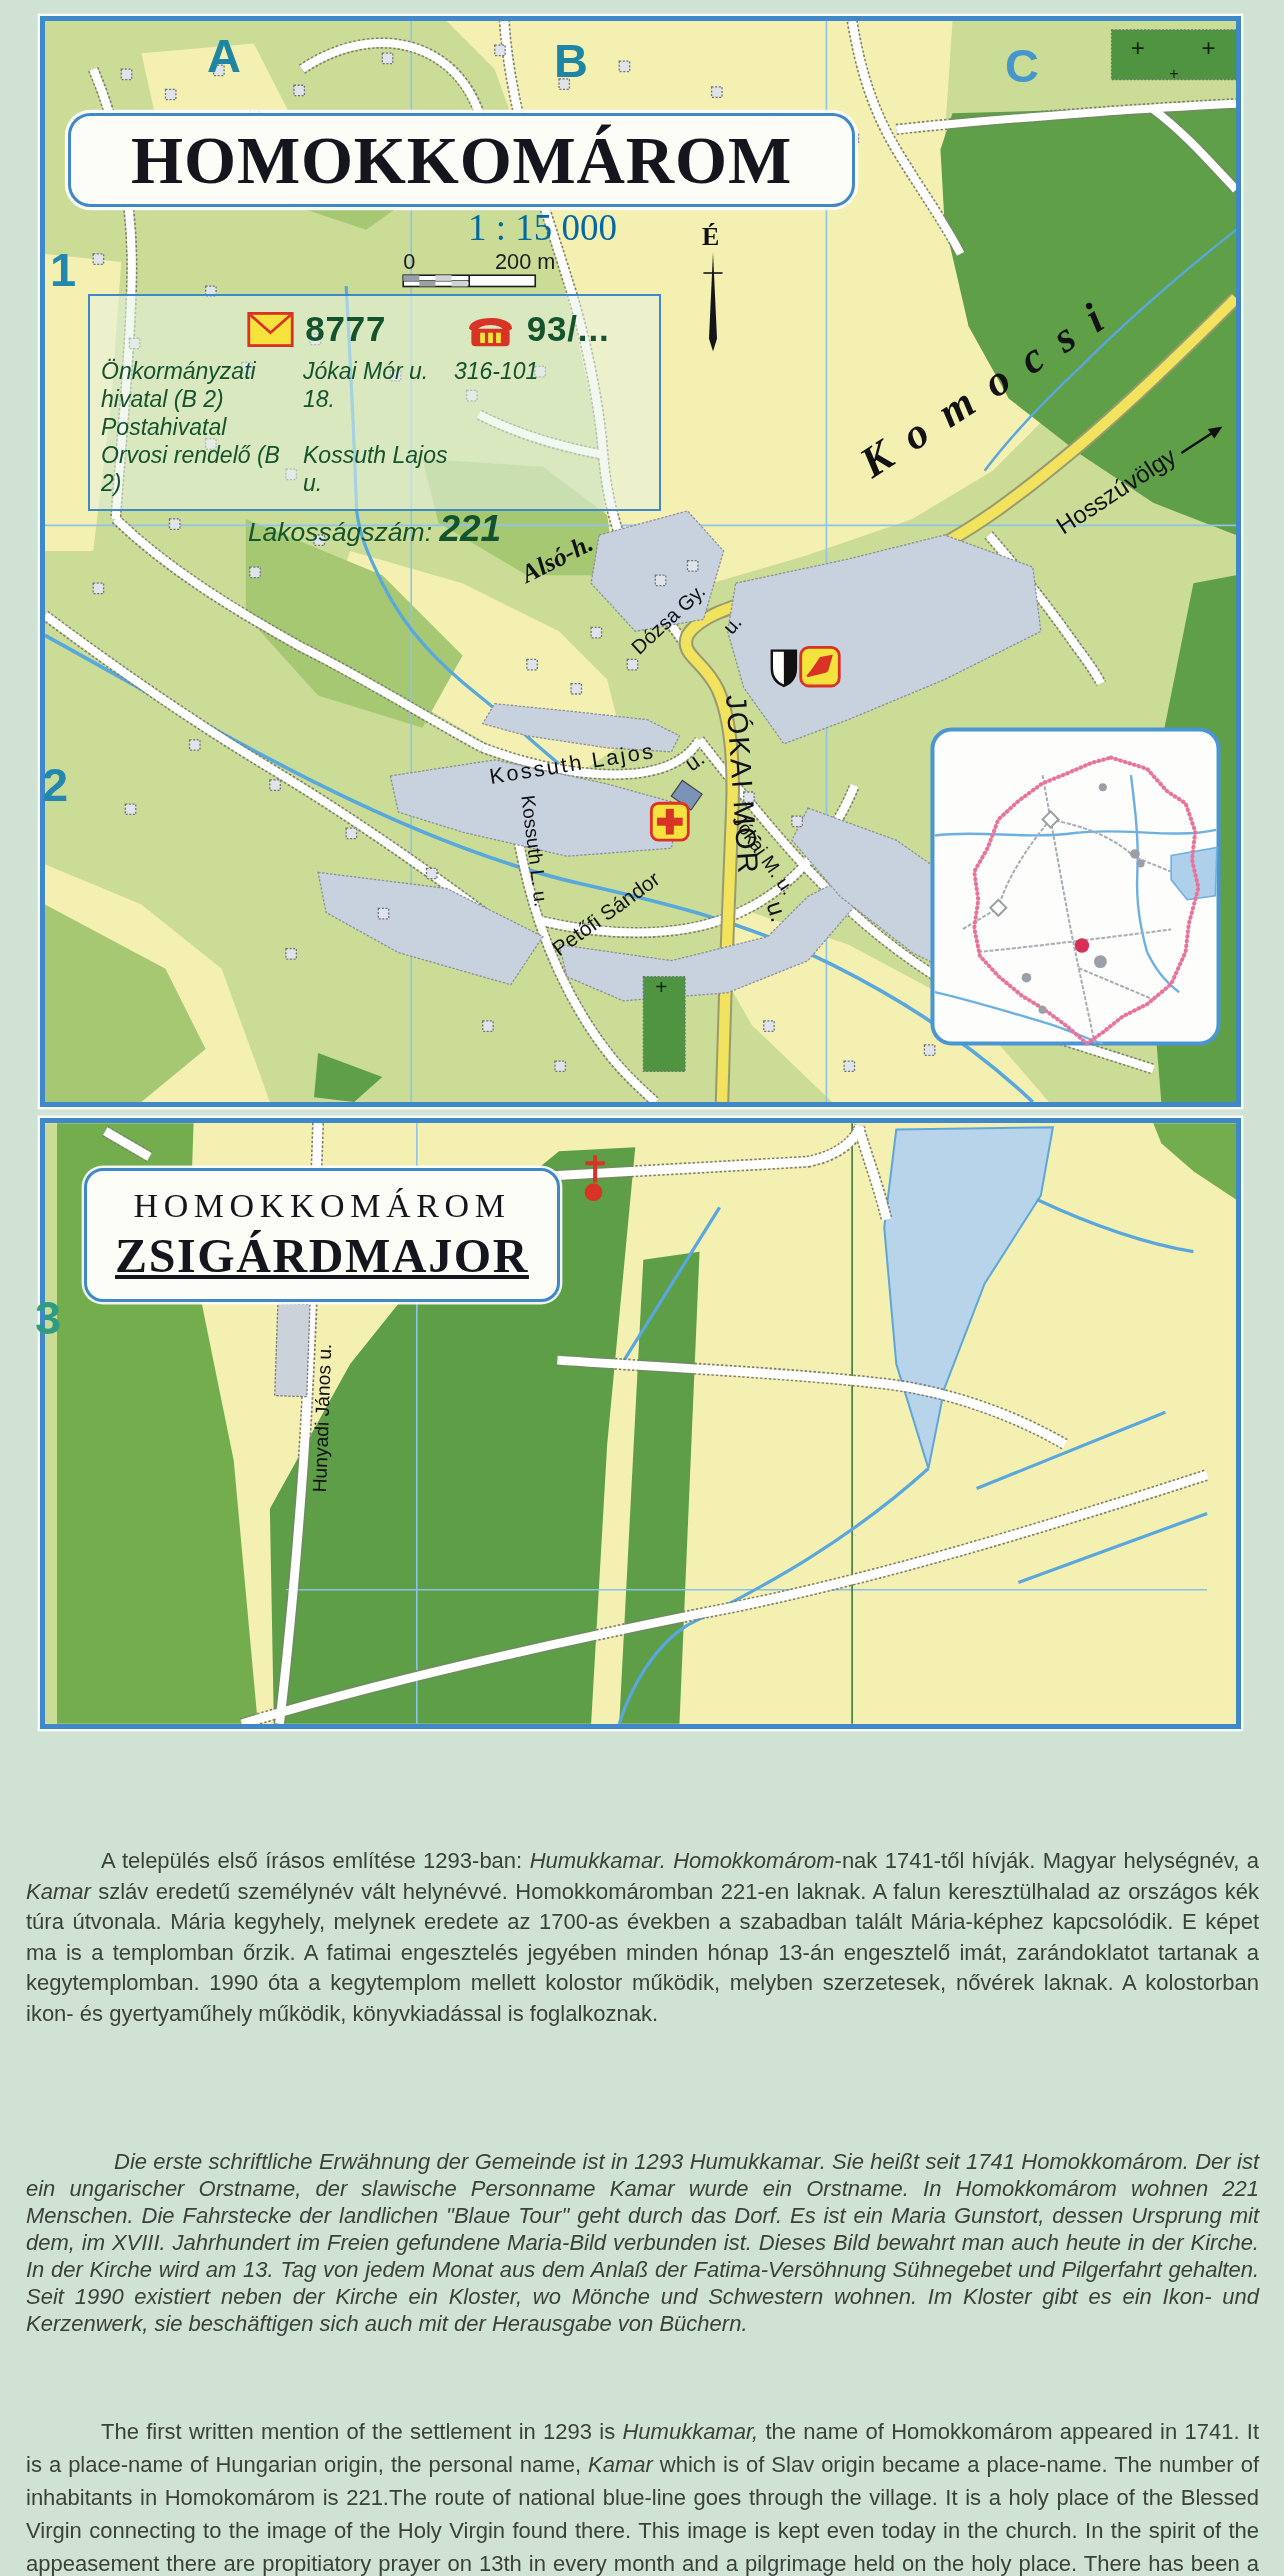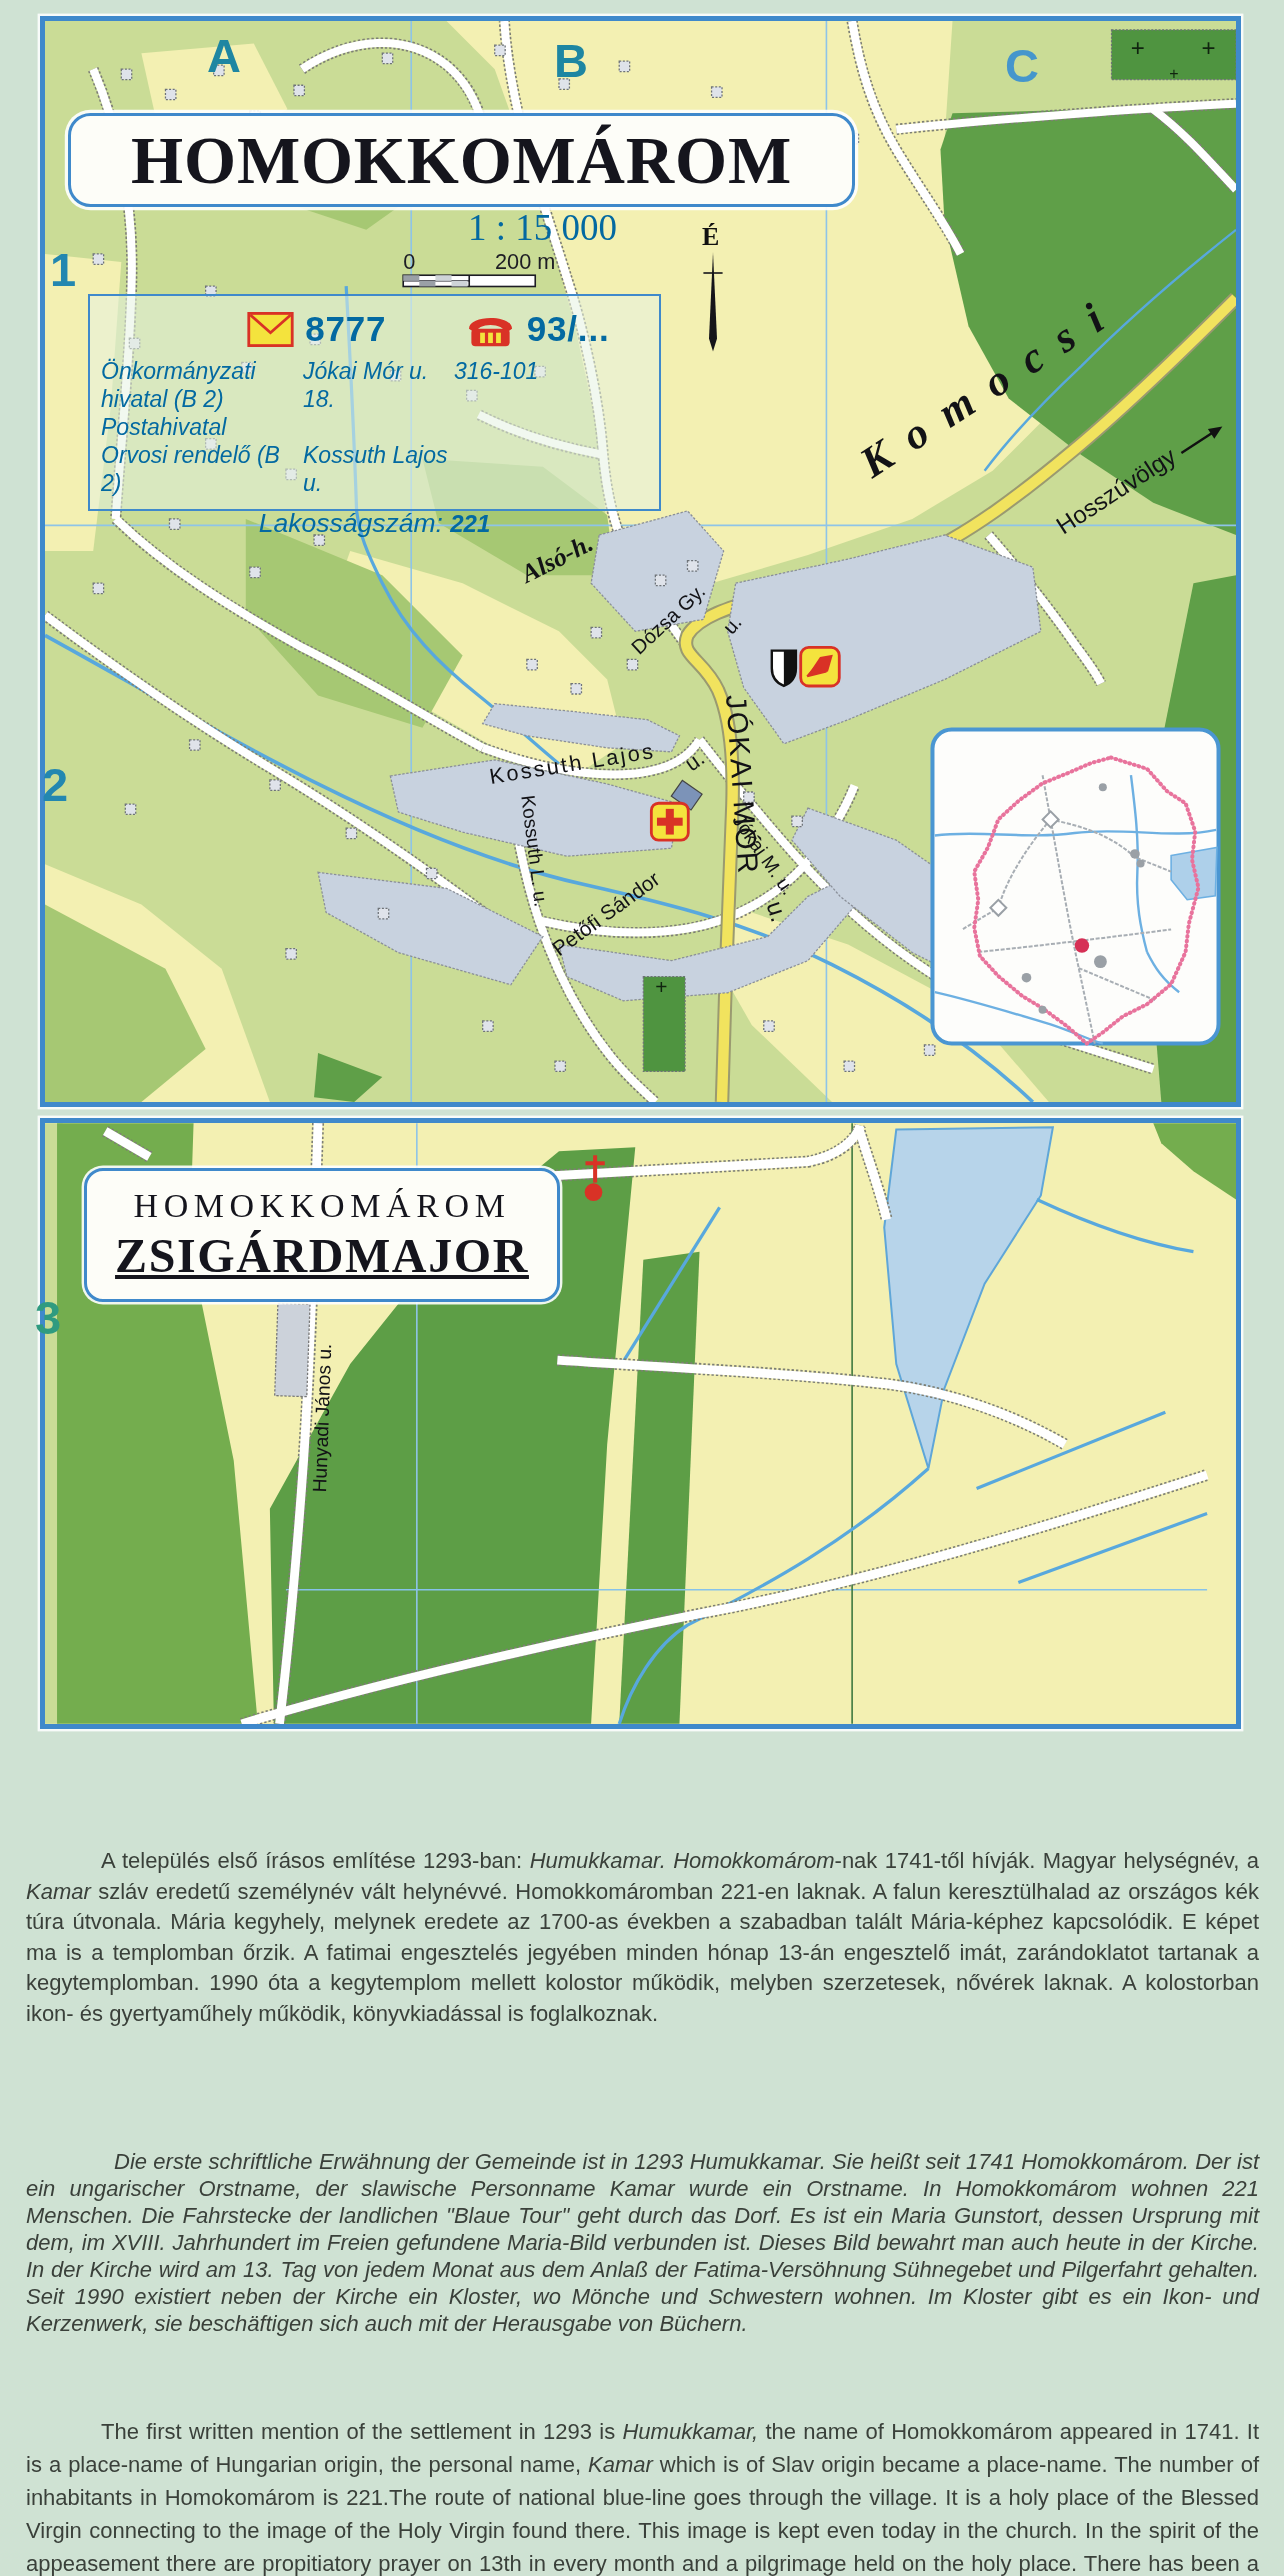--- a/index.html
+++ b/index.html
@@ -23,28 +23,28 @@
      border:3.2px solid var(--accent);border-radius:22.5px;box-shadow:0 0 0 3.2px rgba(255,255,255,.9);
      display:flex;align-items:center;justify-content:center;}
   .titlebox span{font-family:"Liberation Serif","DejaVu Serif",serif;font-weight:bold;
      font-size:67px;letter-spacing:0.8px;color:#15151d;}
   .scale-ratio{position:absolute;left:406px;top:206px;width:273px;text-align:center;
      font-family:"Liberation Serif","DejaVu Serif",serif;font-size:37px;color:#0369a1;}
   .north{position:absolute;left:702px;top:222px;font-family:"Liberation Serif",serif;
      font-weight:bold;font-size:26px;color:#111;}
   .infobox{position:absolute;left:88px;top:294px;width:573px;height:217px;
      background:rgba(230,242,226,.55);border:2.4px solid var(--accent);box-sizing:border-box;
-     font-style:italic;color:#0369a1;}
+     font-style:italic;color:#14532d;}
   .info-icons{display:flex;align-items:center;margin:13px 0 0 157px;gap:11.2px;font-style:normal;}
   .info-num{font-weight:bold;font-size:35px;letter-spacing:0.8px;}
   .info-gap{width:56px;}
   .info-grid{display:grid;grid-template-columns:202px 151px auto;margin:8px 0 0 11px;
      font-size:23px;line-height:28px;}
   .info-pop{text-align:center;margin-top:11.2px;font-size:26.5px;}
-  .info-pop b{font-size:24px;}
+  .info-pop b{font-size:37px;}
   .m2titlebox{position:absolute;left:84px;top:1168px;width:470px;height:128px;background:#fdfdf8;
      border:3.2px solid var(--accent);border-radius:19px;box-shadow:0 0 0 2.4px rgba(255,255,255,.9);
      display:flex;flex-direction:column;align-items:center;justify-content:center;
      font-family:"Liberation Serif","DejaVu Serif",serif;color:#15151d;}
   .m2titlebox .l1{font-size:34px;letter-spacing:5.6px;}
   .m2titlebox .l2{font-size:48px;font-weight:bold;letter-spacing:1.6px;margin-top:3.2px;text-decoration:underline;}
   .para{position:absolute;left:26px;width:1233px;color:var(--ink);text-align:justify;
      font-size:22px;}
   #para-hu{top:1824px;line-height:30.5px;text-indent:75px;}
   #para-de{top:2126px;line-height:27px;text-indent:88px;font-style:italic;}

